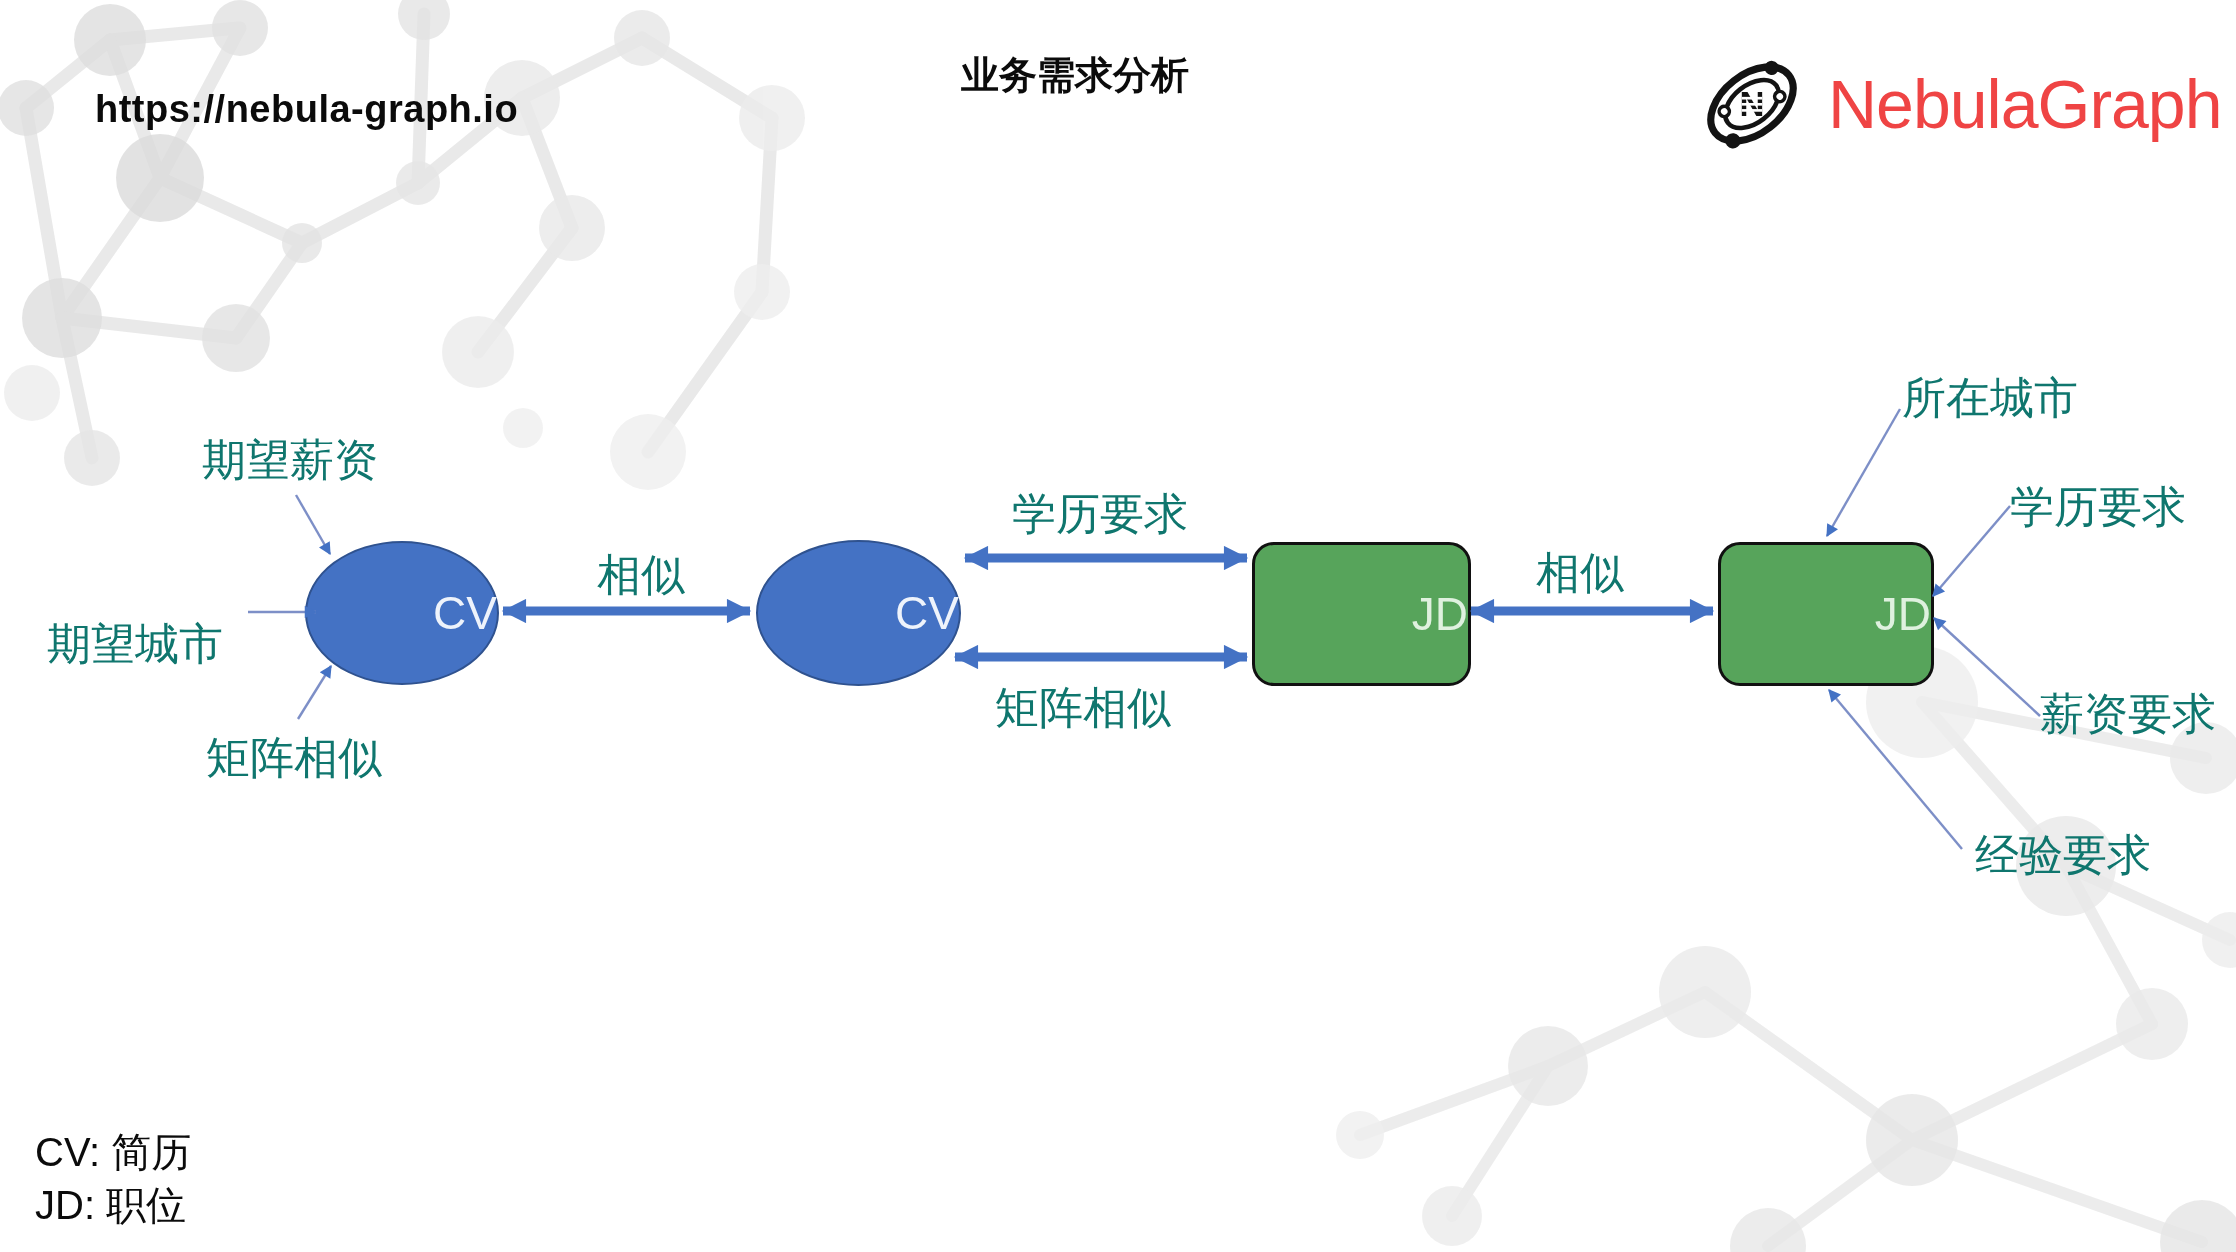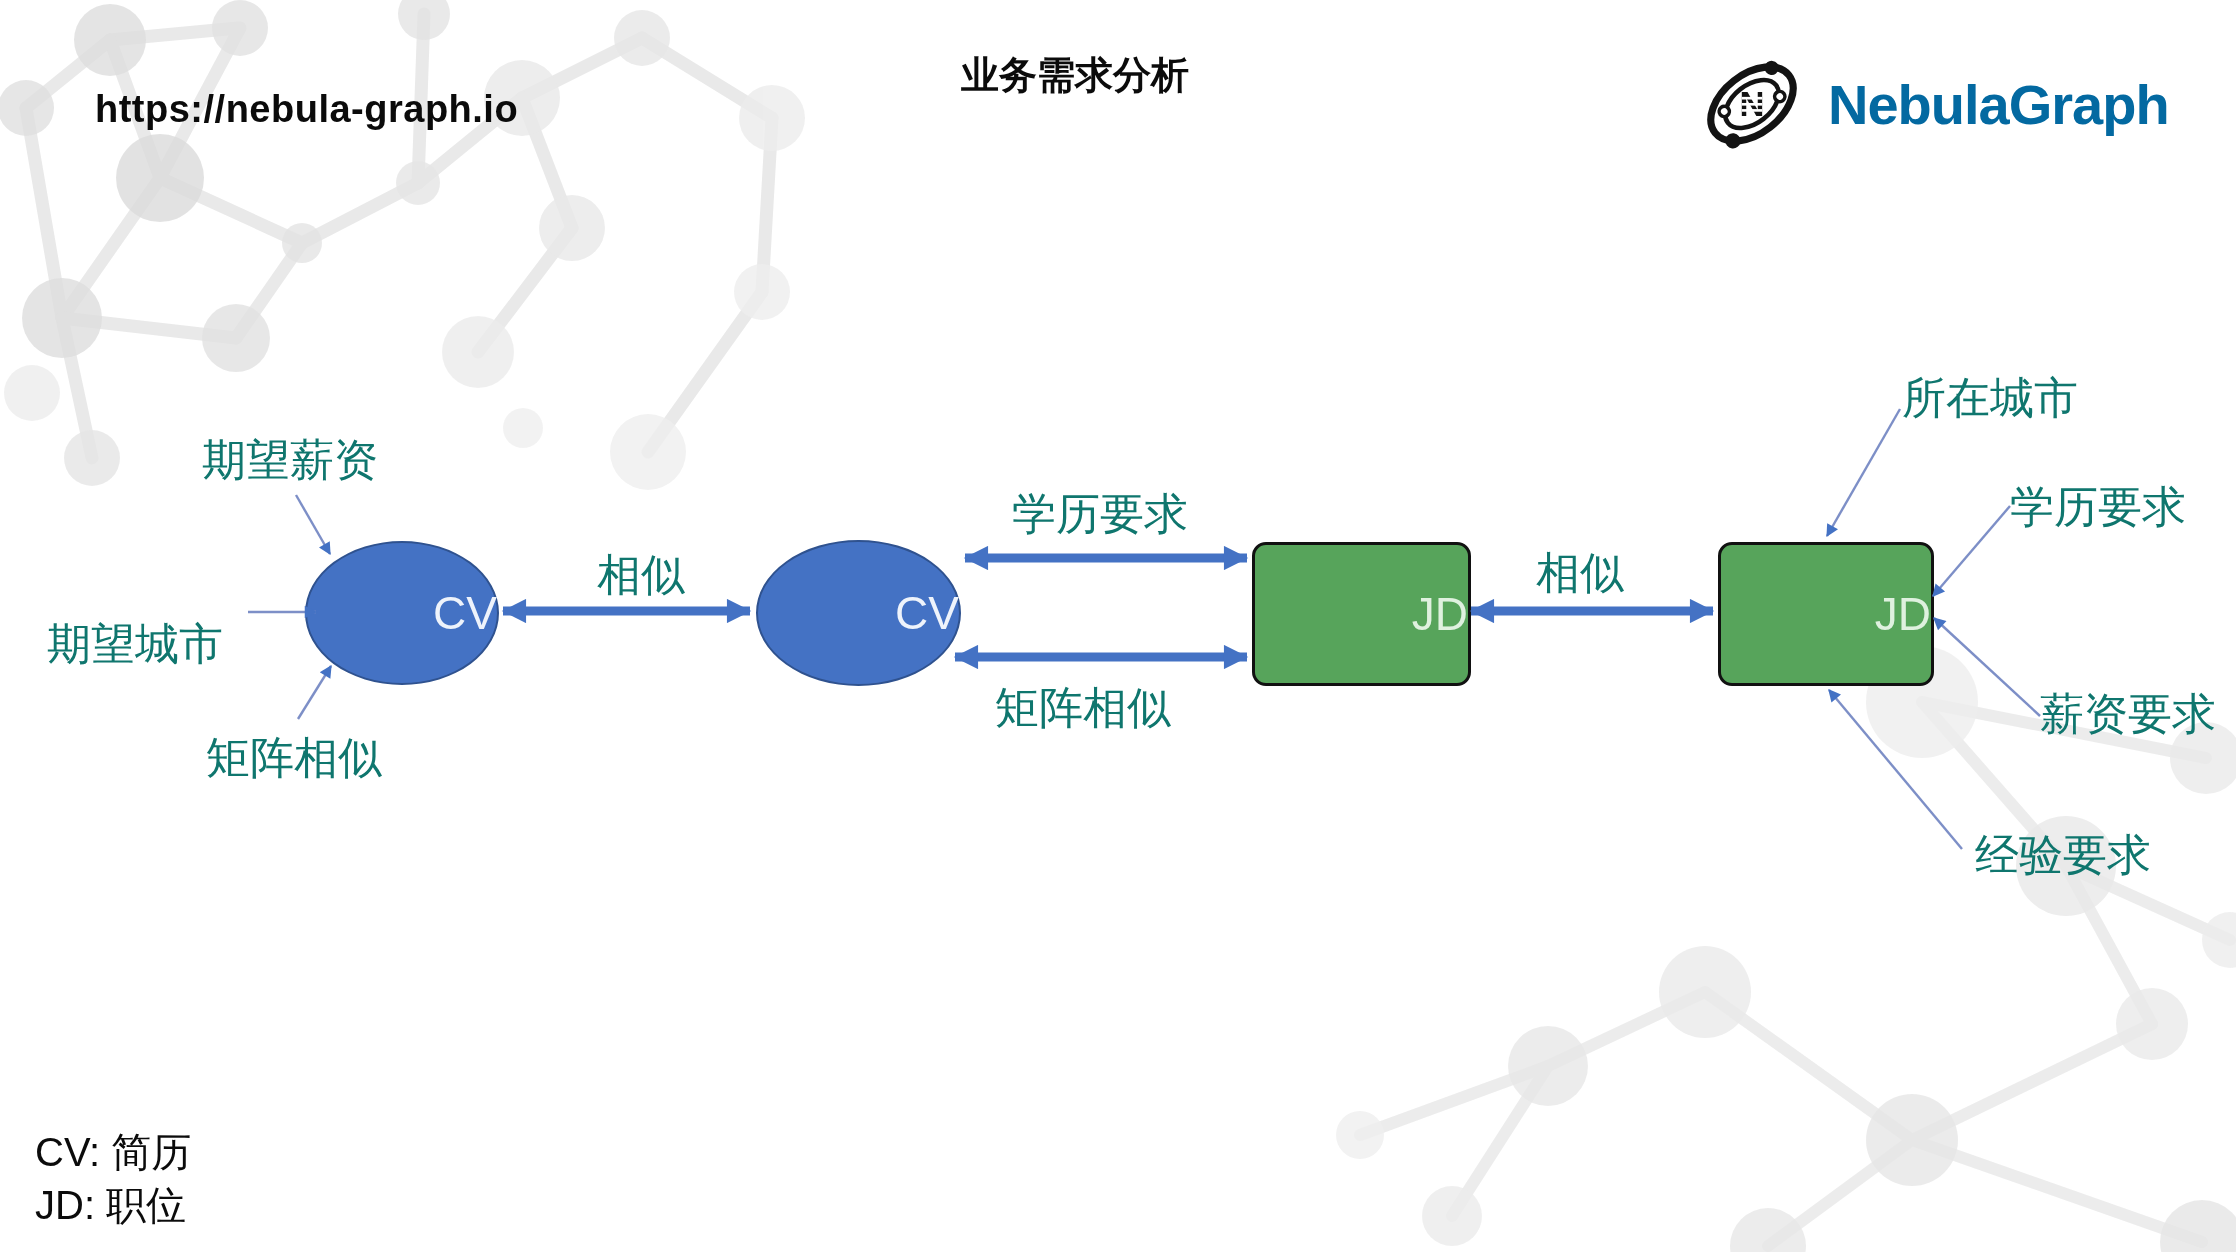--- a/index.html
+++ b/index.html
@@ -7,24 +7,24 @@
     position:relative;width:2236px;height:1252px;background:#ffffff;overflow:hidden;
     font-family:"Liberation Sans","DejaVu Sans",sans-serif;color:#0b0b0b;
   }
   .abs{position:absolute;}
   svg.layer{position:absolute;left:0;top:0;width:2236px;height:1252px;pointer-events:none;}
   .deco{z-index:0;}
   .arrows{z-index:2;}
   .url-text{left:95px;top:88px;font-size:38px;font-weight:700;letter-spacing:.5px;z-index:3;}
   .slide-title{left:1075px;top:50px;transform:translateX(-50%);font-size:38px;font-weight:700;white-space:nowrap;z-index:3;}
   .logo{left:1696px;top:48px;display:flex;align-items:center;gap:20px;z-index:3;}
-  .logo-word{font-size:56px;font-weight:700;letter-spacing:-1px;color:#0369a1;}
+  .logo-word{font-size:68px;font-weight:400;letter-spacing:-1px;color:#ef4444;}
   .node{display:flex;align-items:center;justify-content:flex-end;z-index:1;font-size:46px;}
   .node.cv{background:#4472C4;border:2.5px solid #2F528F;border-radius:50%;color:#EEF3FB;}
-  .node.jd{background:#57A45B;border:3px solid #111111;border-radius:14px;color:#DFF1DF;}
+  .node.jd{background:#57A45B;border:3px solid #111111;border-radius:22px;color:#DFF1DF;}
   #cv1{left:305px;top:541px;width:190px;height:140px;}
   #cv2{left:756px;top:540px;width:201px;height:142px;}
   #jd1{left:1252px;top:542px;width:213px;height:138px;}
   #jd2{left:1718px;top:542px;width:210px;height:138px;}
   .lbl{transform:translate(-50%,-50%);font-size:44px;white-space:nowrap;z-index:3;color:#0f766e;}
   .legend{left:35px;top:1126px;font-size:40px;line-height:1.32;z-index:3;}
 </style>
 </head>
 <body>
 

